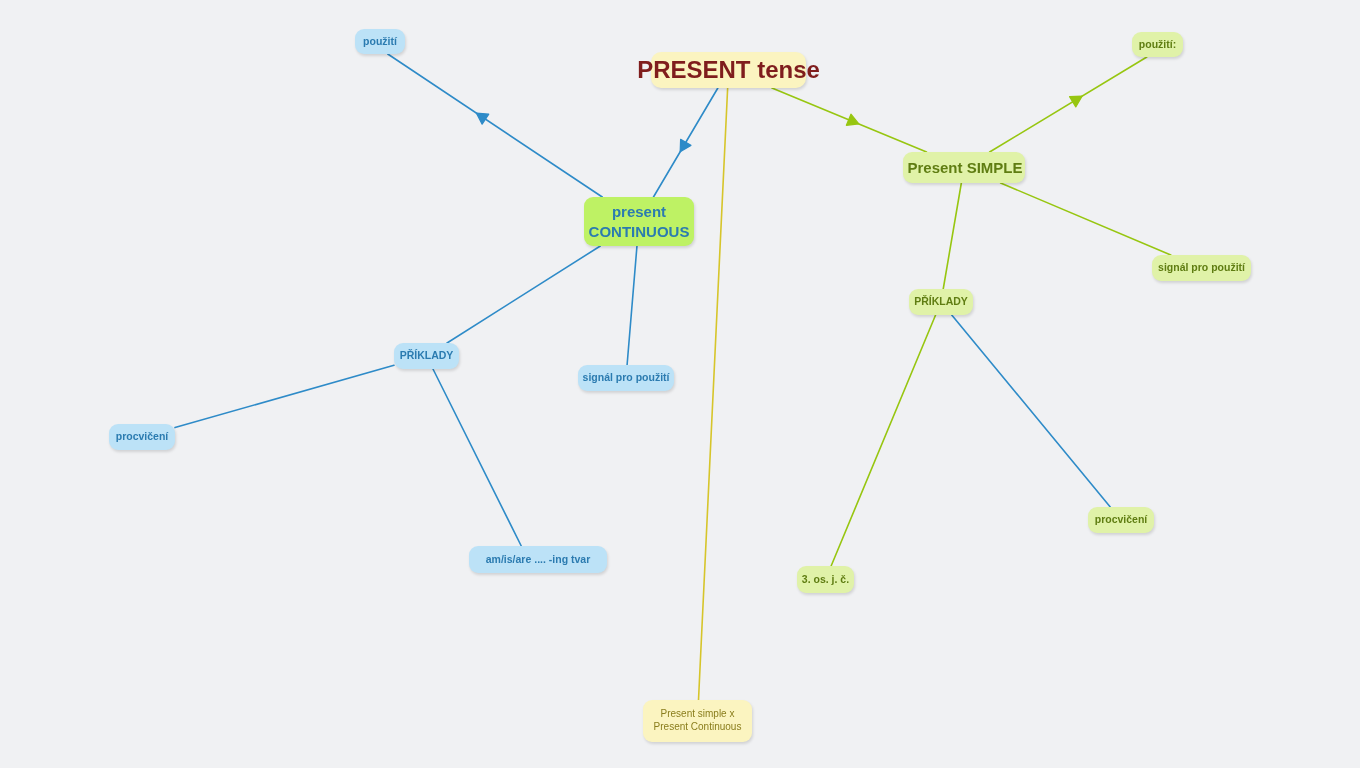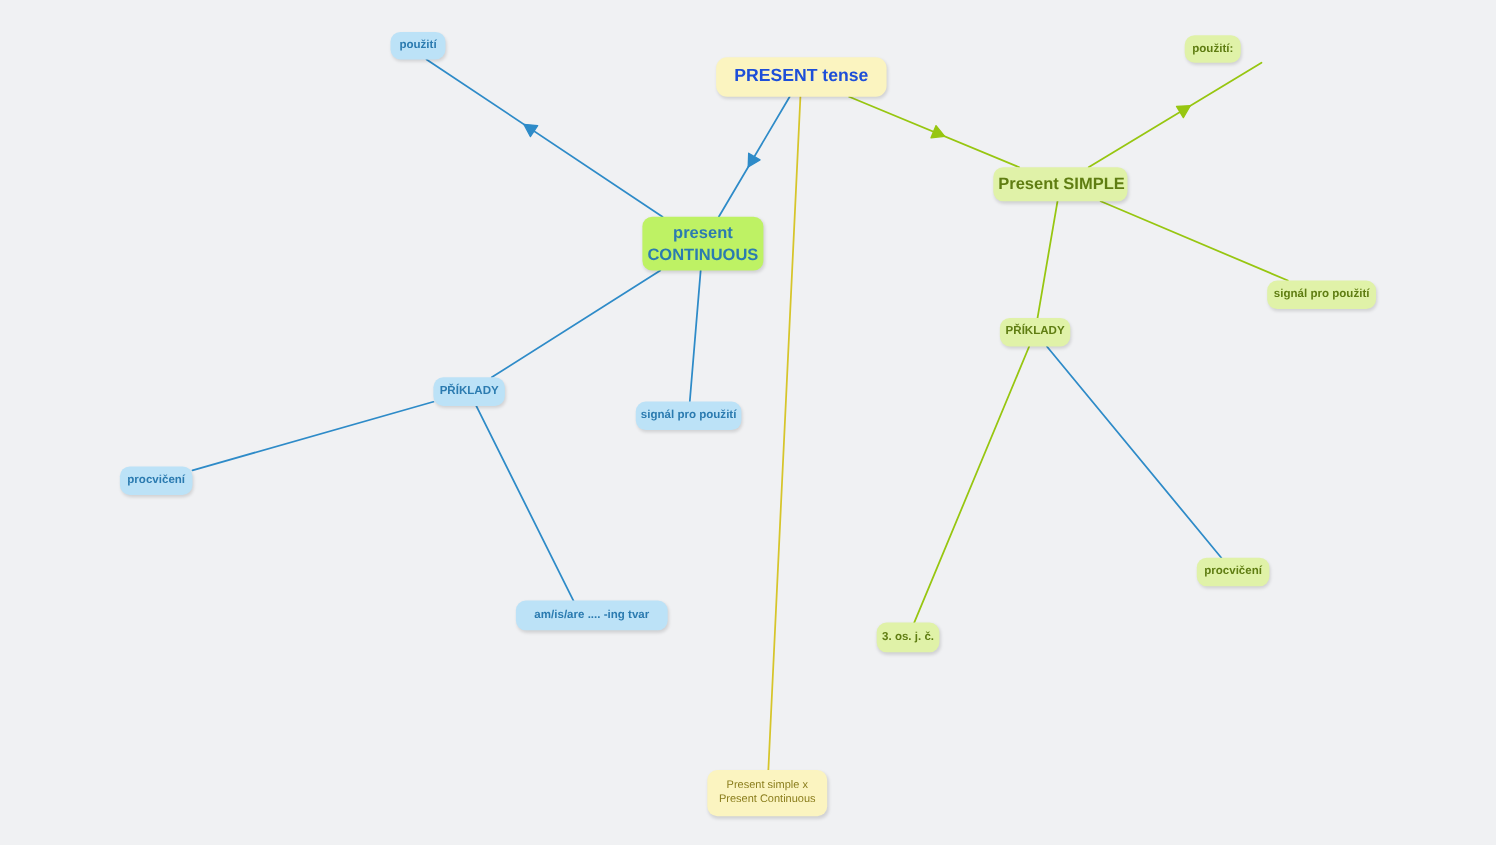--- a/index.html
+++ b/index.html
@@ -32,23 +32,23 @@
     border-radius: 9px;
     box-shadow: 1px 2px 3px rgba(0,0,0,0.13);
     white-space: pre;
     line-height: 1.28;
     padding: 0 10px;
     user-select: none;
   }
   
   .node.root {
     background: #fbf4c0;
-    color: #1d4ed8;
+    color: #7f1d1d;
     font-weight: bold;
-    font-size: 16px;
+    font-size: 24px;
     border-radius: 10px;
   }
   
   .node.yellow {
     background: #fbf4c0;
     color: #8a7d1c;
     font-weight: normal;
     font-size: 10px;
   }
   
@@ -133,21 +133,21 @@
   <div id="node-layer">
       <div class="node root" style="left: 651px; top: 52px; width: 155px; height: 36px;">PRESENT tense</div>
       <div class="node blue-main" style="left: 584px; top: 197px; width: 110px; height: 49px;">present
 CONTINUOUS</div>
       <div class="node green-main" style="left: 903px; top: 152px; width: 122px; height: 31px;">Present SIMPLE</div>
       <div class="node blue" style="left: 344px; top: 29px; width: 50px; height: 25px; margin-left: 11px;">použití</div>
       <div class="node blue" style="left: 578px; top: 365px; width: 96px; height: 26px;">signál pro použití</div>
       <div class="node blue" style="left: 394px; top: 343px; width: 65px; height: 26px;">PŘÍKLADY</div>
       <div class="node blue" style="left: 109px; top: 424px; width: 66px; height: 26px;">procvičení</div>
       <div class="node blue" style="left: 469px; top: 546px; width: 138px; height: 27px;">am/is/are .... -ing tvar</div>
-      <div class="node green" style="left: 1077px; top: 32px; width: 51px; height: 25px;">použití:</div>
+      <div class="node green" style="left: 1132px; top: 32px; width: 51px; height: 25px;">použití:</div>
       <div class="node green" style="left: 1152px; top: 255px; width: 99px; height: 26px;">signál pro použití</div>
       <div class="node green" style="left: 909px; top: 289px; width: 64px; height: 26px;">PŘÍKLADY</div>
       <div class="node green" style="left: 1088px; top: 507px; width: 66px; height: 26px;">procvičení</div>
       <div class="node green" style="left: 797px; top: 566px; width: 57px; height: 27px;">3. os. j. č.</div>
       <div class="node yellow" style="left: 643px; top: 700px; width: 109px; height: 42px;">Present simple x
 Present Continuous</div>
     </div>
 </div>
 
 </body></html>

